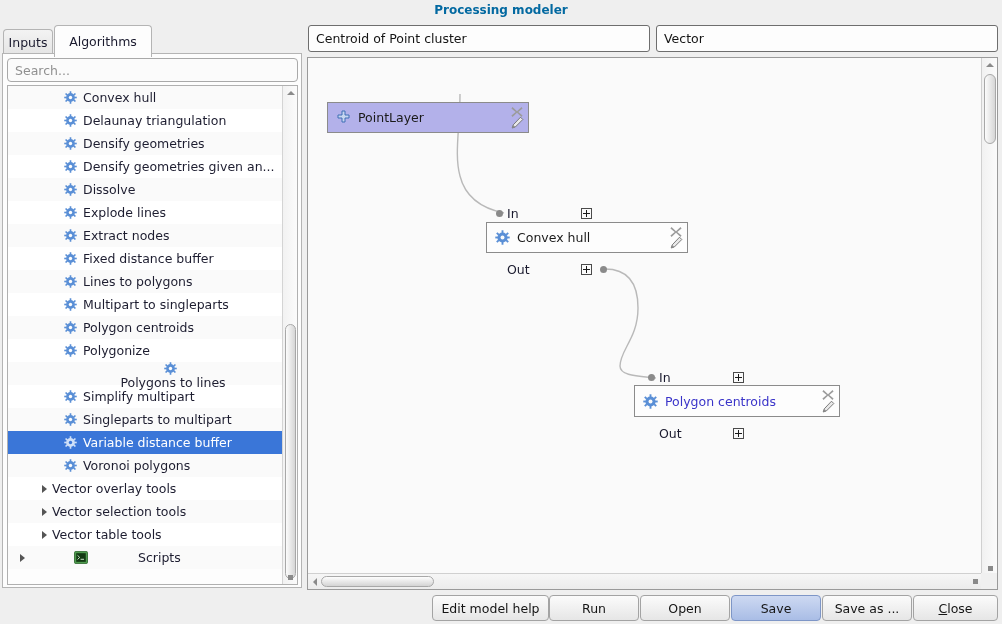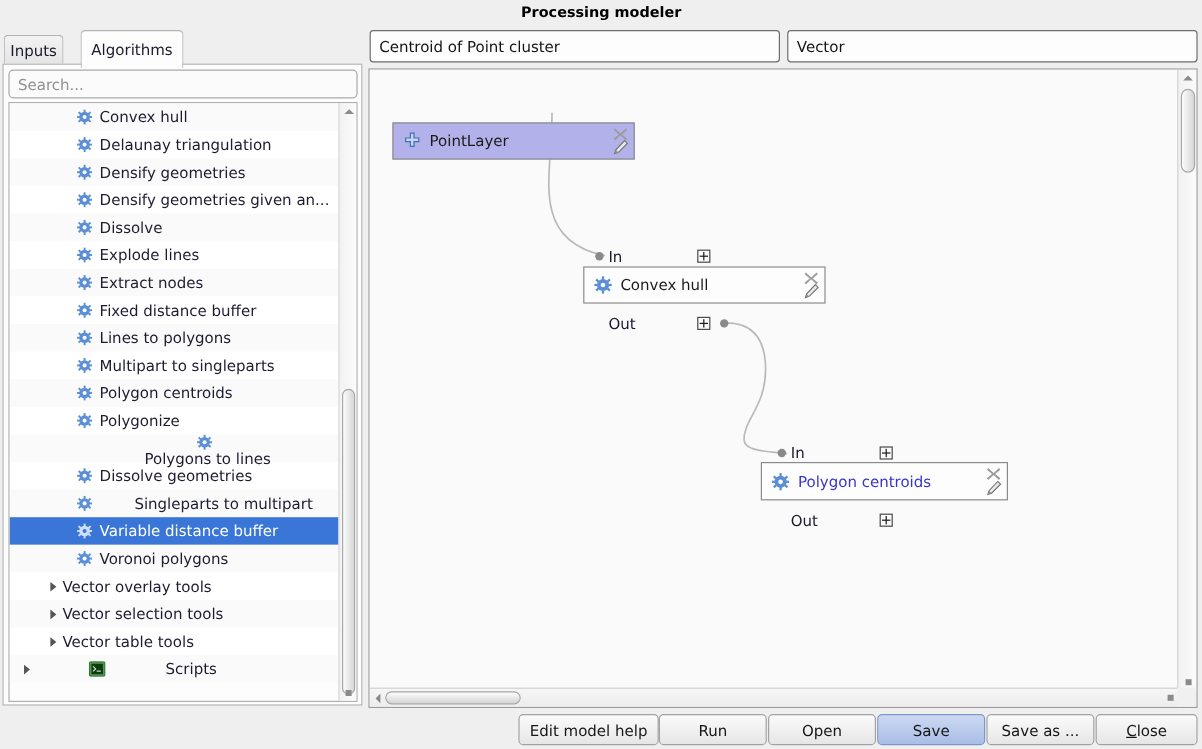--- a/index.html
+++ b/index.html
@@ -11,39 +11,39 @@
     background:#efefef;
     overflow:hidden;
     position:relative;
     -webkit-font-smoothing:antialiased;
   }
   
   #titlebar{
     position:absolute;left:0;top:0;width:1002px;height:20px;
     background:#efefef;
     display:flex;align-items:center;justify-content:center;
-    font-size:12px;font-weight:bold;color:#000000;
+    font-size:12px;font-weight:bold;color:#0369a1;
   }
   
   #leftpanel{position:absolute;left:0;top:20px;width:304px;height:570px;background:#efefef;}
   #tabbar{position:absolute;left:0;top:3px;width:304px;height:32px;}
   .tab{
     position:absolute;top:6px;height:26px;
     box-sizing:border-box;
     display:flex;align-items:center;justify-content:center;
     border:1px solid #b4b4b4;border-bottom:none;
     border-radius:4px 4px 0 0;
     font-size:12.5px;color:#1a1a2e;
     background:linear-gradient(#f3f3f3,#e4e4e4);
   }
   .tab.active{
     top:2px;height:32px;background:#fdfdfd;border-color:#b4b4b4;z-index:3;
   }
   #tab-inputs{left:3px;width:50px;}
-  #tab-algorithms{left:67px;width:86px;}
+  #tab-algorithms{left:54px;width:98px;}
   #tabcontent{
     position:absolute;left:2px;top:33px;width:300px;height:535px;
     background:#fdfdfd;border:1px solid #b4b4b4;box-sizing:border-box;
     z-index:2;
   }
   #searchwrap{position:absolute;left:4px;top:4px;width:291px;height:24px;}
   #searchbox{
     width:291px;height:24px;box-sizing:border-box;
     border:1px solid #a9a9a9;border-radius:4px;background:#fbfbfb;
     font-family:"DejaVu Sans","Liberation Sans",sans-serif;font-size:12.5px;
@@ -424,23 +424,23 @@
                   <rect x="7" y="12.7" width="2" height="3"></rect>
                   <rect x="0.3" y="7" width="3" height="2"></rect>
                   <rect x="12.7" y="7" width="3" height="2"></rect>
                   <rect x="2" y="2.6" width="2" height="3" transform="rotate(-45 3 4.1)"></rect>
                   <rect x="12" y="2.6" width="2" height="3" transform="rotate(45 13 4.1)"></rect>
                   <rect x="2" y="10.4" width="2" height="3" transform="rotate(45 3 11.9)"></rect>
                   <rect x="12" y="10.4" width="2" height="3" transform="rotate(-45 13 11.9)"></rect>
                 </g>
                 <circle cx="8" cy="8" r="2.1" fill="#fdfdfd"></circle>
               </svg></span>
-            <span>Dissolve geometries</span>
-          </div>
-          <div class="trow odd" style="padding-left: 56px; gap: 29px;">
+            <span>Simplify multipart</span>
+          </div>
+          <div class="trow odd" style="padding-left: 56px;">
             <span class="gear"><svg width="13" height="13" viewBox="0 0 16 16">
                 <g fill="#5a8fd6">
                   <circle cx="8" cy="8" r="5.4"></circle>
                   <rect x="7" y="0.3" width="2" height="3"></rect>
                   <rect x="7" y="12.7" width="2" height="3"></rect>
                   <rect x="0.3" y="7" width="3" height="2"></rect>
                   <rect x="12.7" y="7" width="3" height="2"></rect>
                   <rect x="2" y="2.6" width="2" height="3" transform="rotate(-45 3 4.1)"></rect>
                   <rect x="12" y="2.6" width="2" height="3" transform="rotate(45 13 4.1)"></rect>
                   <rect x="2" y="10.4" width="2" height="3" transform="rotate(45 3 11.9)"></rect>

